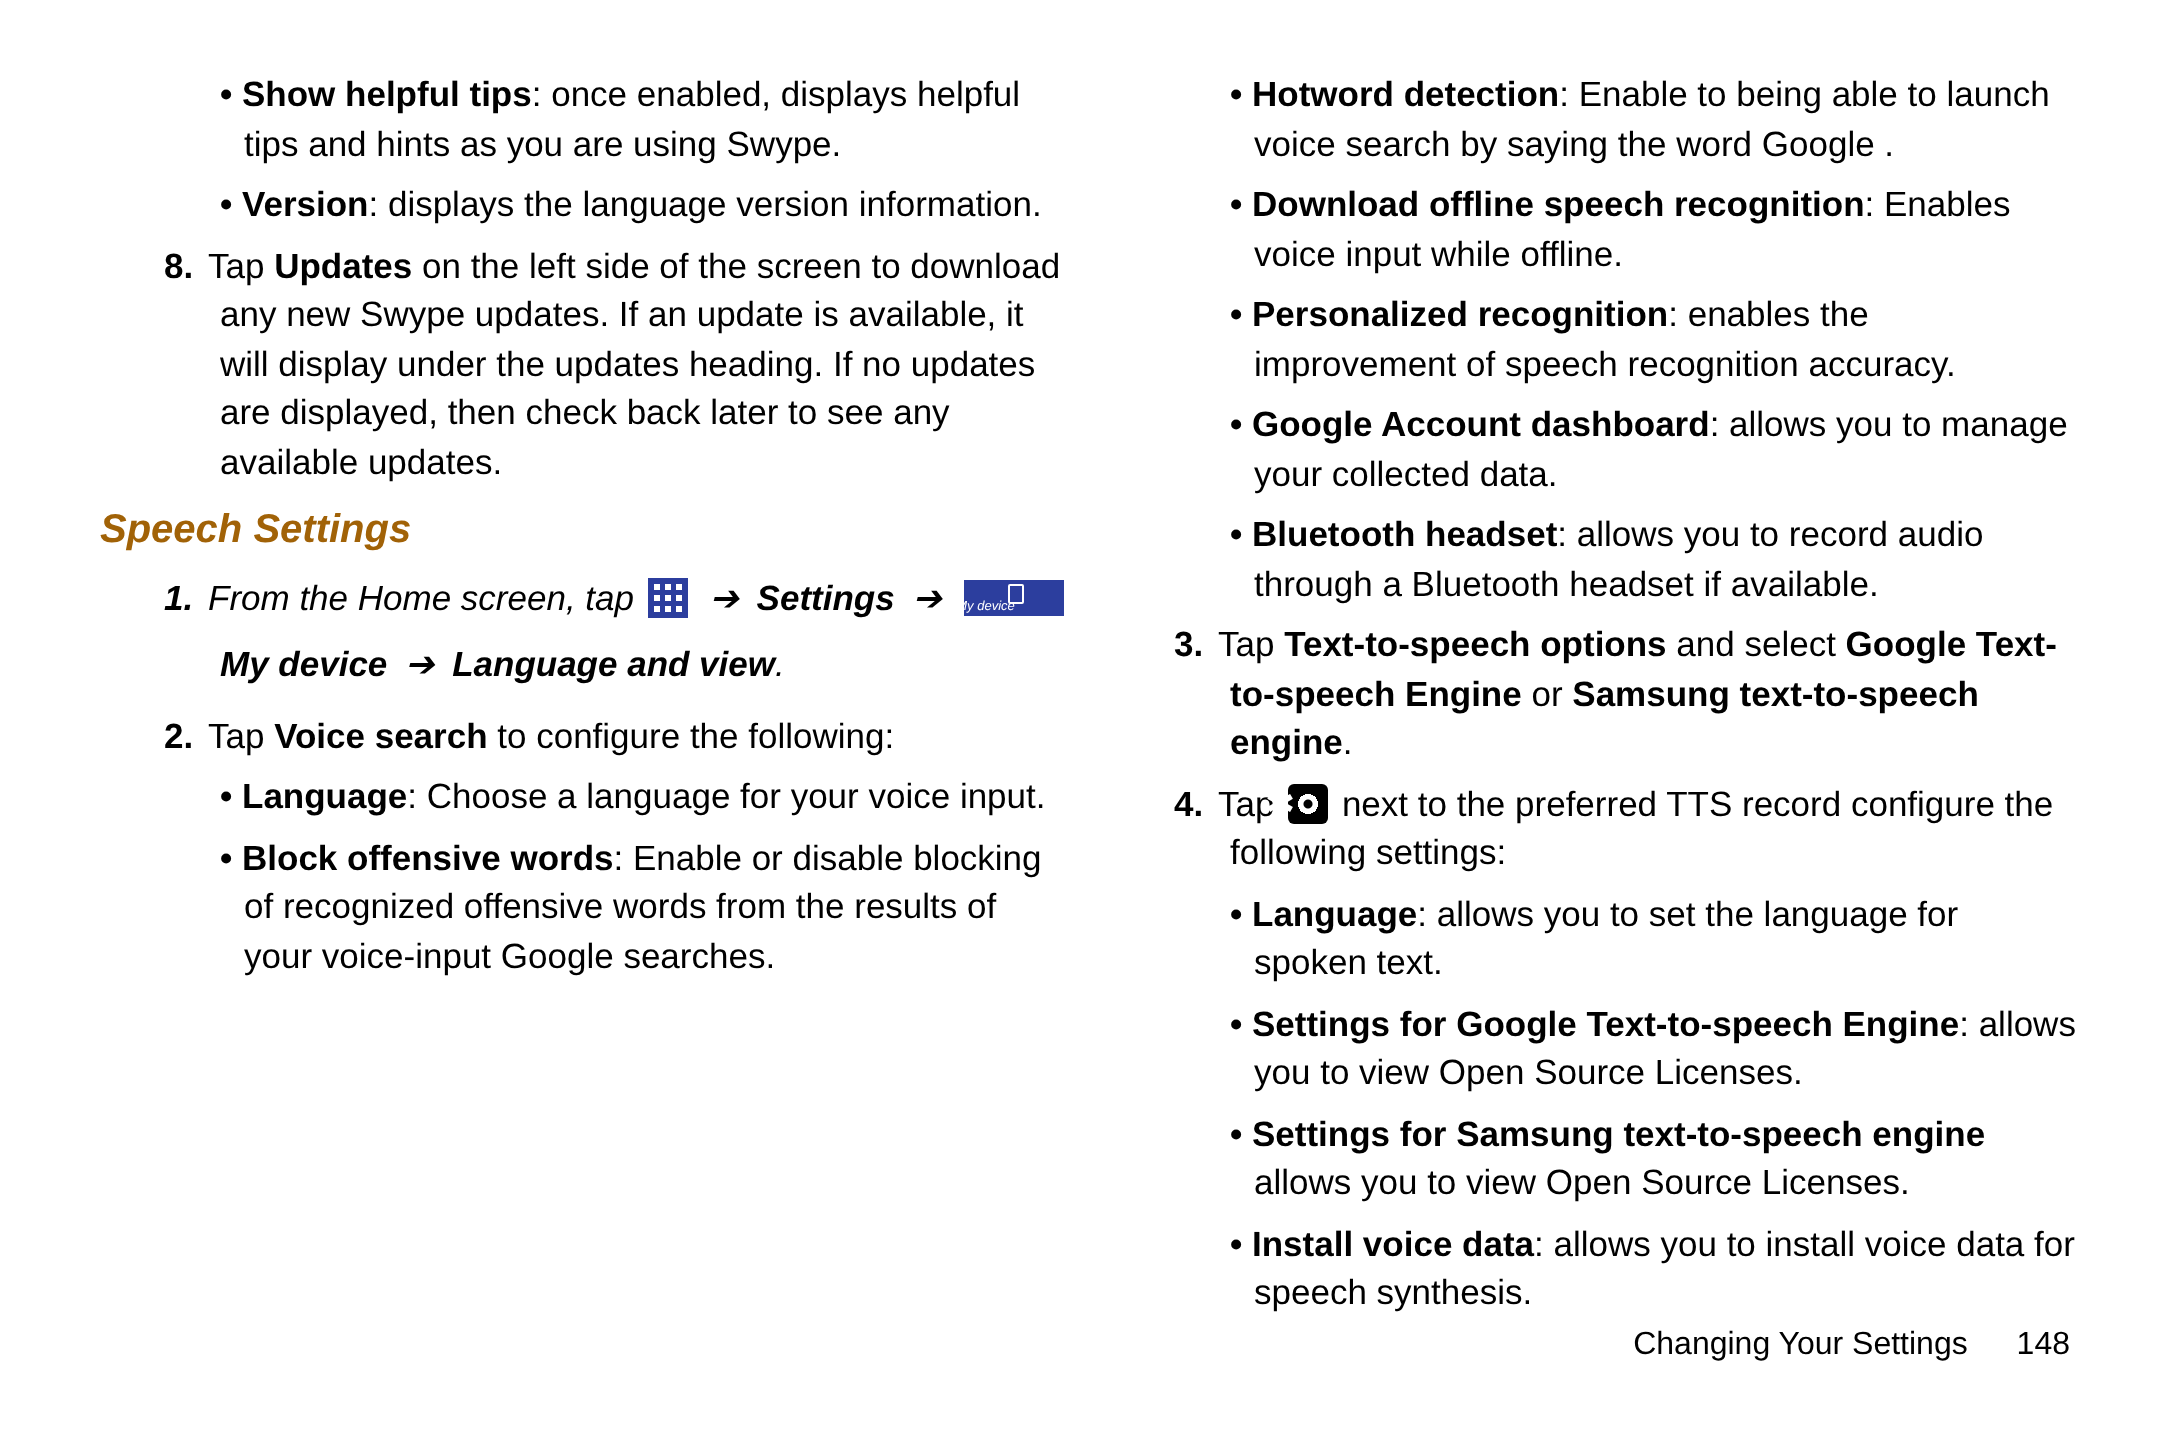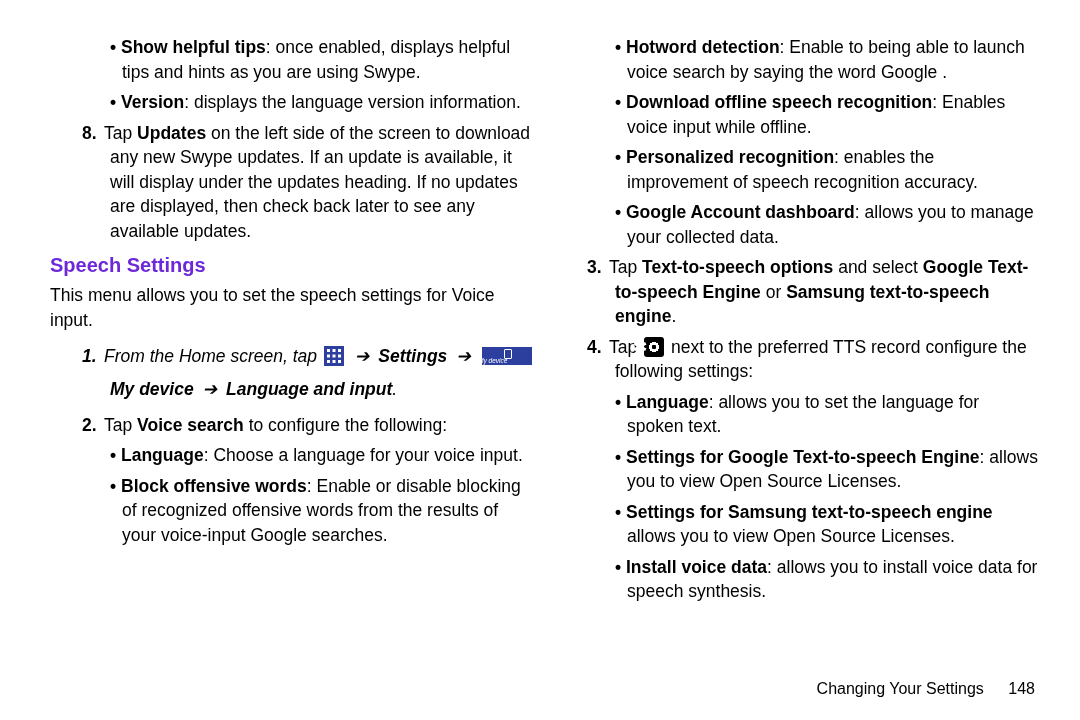--- a/index.html
+++ b/index.html
@@ -41,21 +41,22 @@
     margin-bottom: 6px;
   }
   .num-label {
     font-weight: bold;
     display: inline-block;
     width: 22px;
     text-indent: 0;
   }
   .heading {
     font-weight: bold;
-    color: #6d28d9;
+    font-style: italic;
+    color: #a16207;
     font-size: 20px;
     margin: 8px 0 4px 0;
   }
   .intro {
     margin-bottom: 8px;
   }
   b { font-weight: bold; }
   .apps-icon {
     display: inline-block;
     width: 20px;
@@ -116,21 +117,21 @@
     position:absolute;
     left:0; right:0; top:-2px;
     text-align:center;
     color:#fff;
     font-size:18px;
   }
   .arrow { margin: 0 4px; }
   .footer {
     position: absolute;
     right: 45px;
-    bottom: 20px;
+    bottom: 36px;
     font-size: 16px;
   }
   .footer .pg { margin-left: 20px; }
   .step1-line { line-height: 1.9; font-style: italic; }
 </style>
 </head>
 <body>
 
 <div class="page">
   <div class="col">
@@ -142,37 +143,36 @@
     <span class="bullet-row">
       <b>Version</b><span>: displays the language version information.</span>
     </span>
 
     <span class="num-row">
       <span class="num-label">8.</span><span>Tap </span><b>Updates</b><span> on the left side of the screen to download any new Swype updates. If an update is available, it will display under the updates heading. If no updates are displayed, then check back later to see any available updates.</span>
     </span>
 
     <div class="heading">Speech Settings</div>
 
-    <div class="intro">This menu allows you to set the speech settings for Voice input.</div>
 
     <span class="num-row step1-line">
       <span class="num-label">1.</span><span>From the Home screen, tap </span><span class="apps-icon"><svg width="20" height="20">
             <g fill="#fff">
               <rect x="3" y="3" width="3" height="3"></rect>
               <rect x="8.5" y="3" width="3" height="3"></rect>
               <rect x="14" y="3" width="3" height="3"></rect>
               <rect x="3" y="8.5" width="3" height="3"></rect>
               <rect x="8.5" y="8.5" width="3" height="3"></rect>
               <rect x="14" y="8.5" width="3" height="3"></rect>
               <rect x="3" y="14" width="3" height="3"></rect>
               <rect x="8.5" y="14" width="3" height="3"></rect>
               <rect x="14" y="14" width="3" height="3"></rect>
             </g>
           </svg></span> <span class="arrow">➔</span> <b>Settings</b> <span class="arrow">➔</span> <span class="mydevice-icon"><span>My device</span></span>
-      <b>My device</b> <span class="arrow">➔</span> <b>Language and input</b>.
+      <b>My device</b> <span class="arrow">➔</span> <b>Language and view</b>.
     </span>
 
     <span class="num-row">
       <span class="num-label">2.</span><span>Tap </span><b>Voice search</b><span> to configure the following:</span>
     </span>
 
     <span class="bullet-row">
       <b>Language</b><span>: Choose a language for your voice input.</span>
     </span>
     <span class="bullet-row">
@@ -187,20 +187,23 @@
       <b>Hotword detection</b><span>: Enable to being able to launch voice search by saying the word  Google .</span>
     </span>
     <span class="bullet-row">
       <b>Download offline speech recognition</b><span>: Enables voice input while offline.</span>
     </span>
     <span class="bullet-row">
       <b>Personalized recognition</b><span>: enables the improvement of speech recognition accuracy.</span>
     </span>
     <span class="bullet-row">
       <b>Google Account dashboard</b><span>: allows you to manage your collected data.</span>
+    </span>
+    <span class="bullet-row">
+      <b>Bluetooth headset</b><span>: allows you to record audio through a Bluetooth headset if available.</span>
     </span>
 
     <span class="num-row">
       <span class="num-label">3.</span><span>Tap </span><b>Text-to-speech options</b><span> and select </span><b>Google Text-to-speech Engine</b><span> or </span><b>Samsung text-to-speech engine</b><span>.</span>
     </span>
 
     <span class="num-row">
       <span class="num-label">4.</span><span>Tap </span><span class="gear-icon"></span><span> next to the preferred TTS record configure the following settings:</span>
     </span>
 

